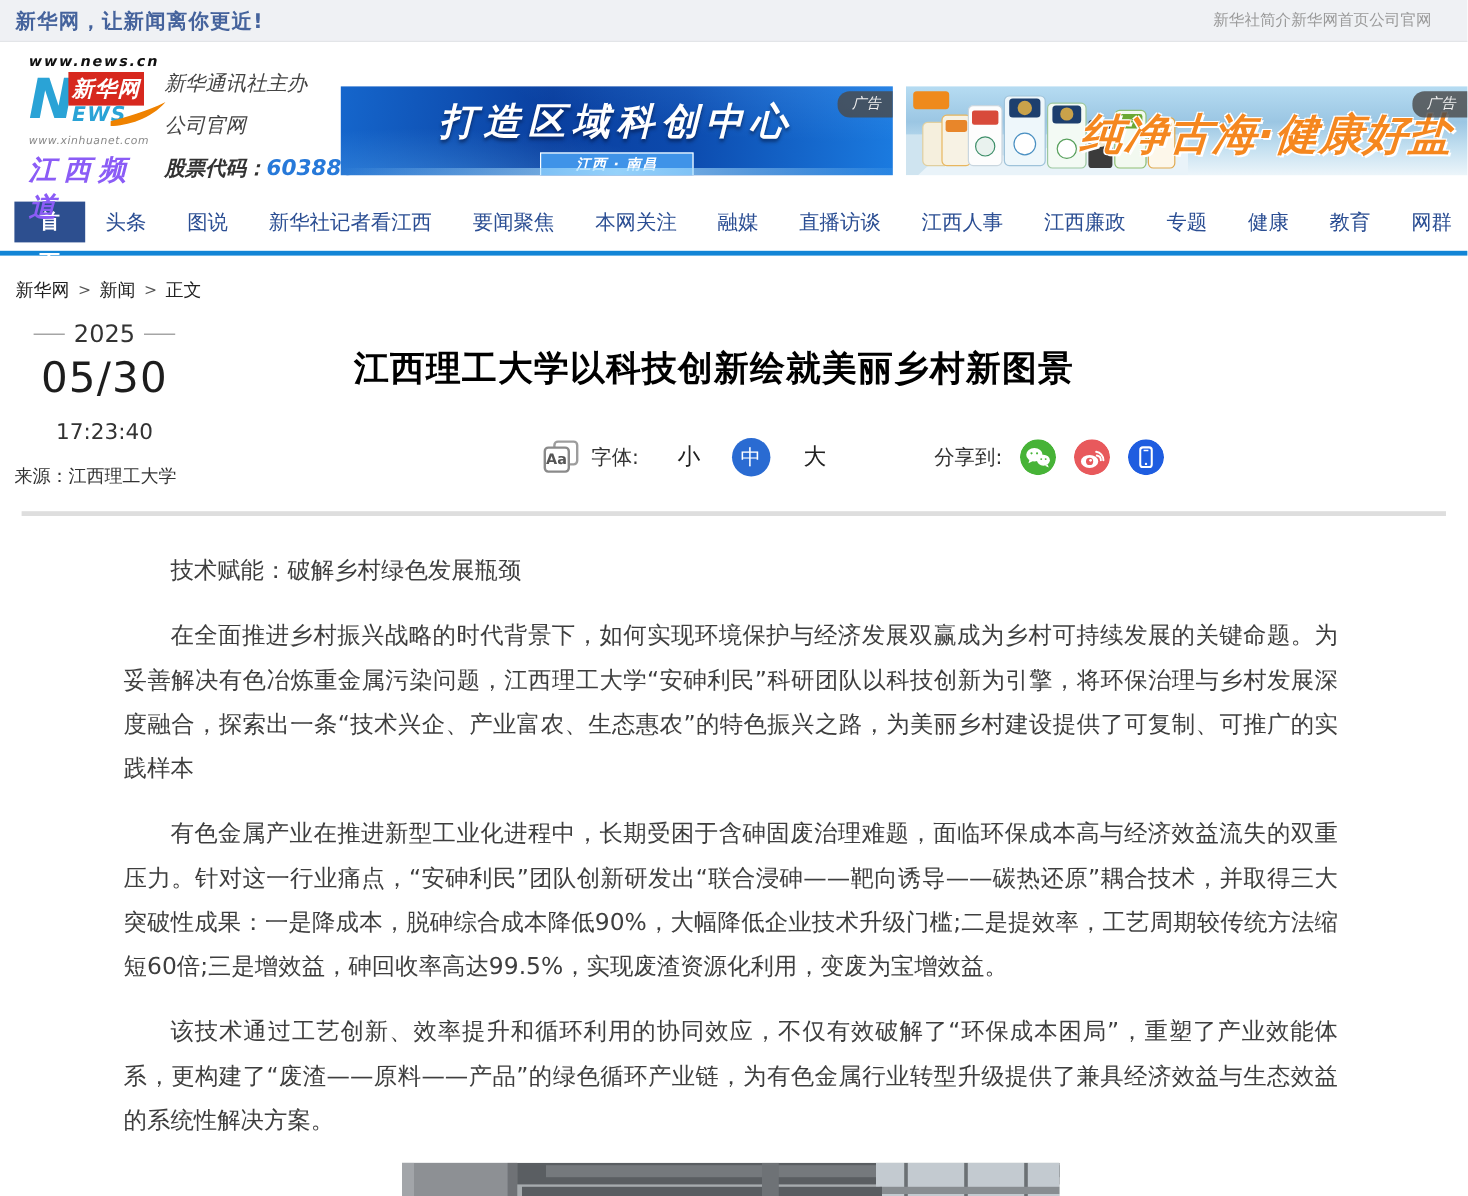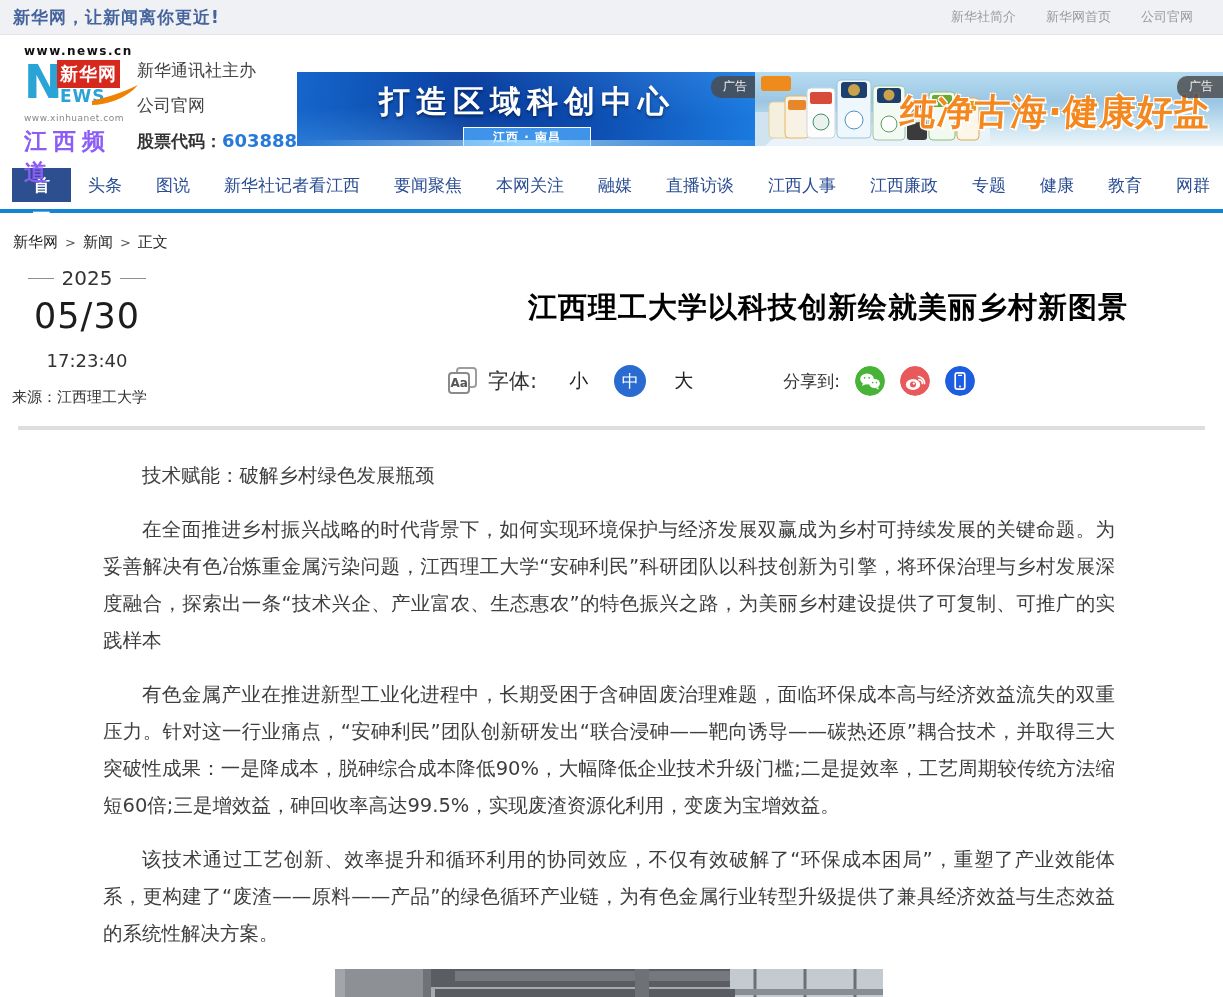--- a/index.html
+++ b/index.html
@@ -8,41 +8,41 @@
     width: 1223px; height: 997px; overflow: hidden; position: relative;
     font-family: "DejaVu Sans", "Liberation Sans", sans-serif;
   }
   
   .topbar {
     height: 35px; background: #eff1f4; border-bottom: 1px solid #e3e5e8;
     display: flex; align-items: center; justify-content: space-between;
     padding: 0 30px 0 13px;
   }
   .topbar-slogan { color: #45639c; font-size: 17px; font-weight: bold; letter-spacing: 1px; }
-  .topbar-links { display: flex; gap: 30px; }
+  .topbar-links { display: flex; }
   .topbar-links span { color: #9a9a9a; font-size: 13px; cursor: pointer; }
   
-  .header { position: relative; height: 131px; background: #fff; }
+  .header { position: relative; height: 131px; background: #fff; font-style: italic; }
   .logo-block { position: absolute; left: 24px; top: 9px; width: 112px; }
   .logo-url-top { font-size: 12px; font-weight: bold; color: #111; letter-spacing: 1.5px; }
   .logo-art { position: relative; height: 52px; margin-top: 1px; }
   .logo-n { position: absolute; left: 0; top: -4px; font-size: 46px; font-weight: bold; color: #2aa3d6; }
   .logo-redbox { position: absolute; left: 33px; top: 1px; background: #d7281e; color: #fff; font-size: 18px; font-weight: bold; padding: 2px 3px; letter-spacing: 1px; }
   .logo-ews { position: absolute; left: 36px; top: 27px; font-size: 17px; font-weight: bold; color: #2aa3d6; letter-spacing: 1px; }
   .logo-swoosh { position: absolute; left: 68px; top: 26px; }
   .logo-url-bottom { font-size: 9px; color: #888; margin-top: 2px; letter-spacing: 0.5px; }
   .logo-channel { font-size: 23px; font-weight: bold; color: #8b5cf6; letter-spacing: 6px; margin-top: 3px; }
   .org-block { position: absolute; left: 137px; top: 18px; }
   .org-block .org-line { font-size: 17px; color: #444; line-height: 35px; }
   .org-stock { font-size: 17px; line-height: 35px; }
   .org-stock .stock-label { color: #333; font-weight: bold; }
   .org-stock .stock-code { color: #2779d9; font-weight: bold; font-size: 18px; }
   
   .ad-banner { position: absolute; top: 37px; height: 74px; overflow: hidden; cursor: pointer; }
-  .ad1 { left: 297px; width: 460px;
+  .ad1 { left: 284px; width: 460px;
     background:
       radial-gradient(ellipse at 15% 130%, rgba(120,200,255,.4), transparent 45%),
       radial-gradient(ellipse at 90% -30%, rgba(90,170,255,.35), transparent 50%),
       linear-gradient(96deg, #1566cc 0%, #0a3f9f 38%, #0c4aad 62%, #1b7be0 100%);
   }
   .ad1::after { content:""; position:absolute; left:0; bottom:0; width:100%; height:6px;
     background: linear-gradient(90deg, rgba(150,220,255,.0), rgba(170,225,255,.8), rgba(150,220,255,.1)); }
   .ad1-title { text-align: center; color: #fff; font-size: 31px; font-weight: bold; letter-spacing: 6px;
     margin-top: 9px; text-shadow: 0 2px 3px rgba(0,0,20,.45); }
   .ad1-tag { width: 128px; margin: 4px auto 0; text-align: center; background: #3f93e8; border: 1px solid #fff;
@@ -69,27 +69,27 @@
   
   .article-head { display: flex; margin-top: 14px; }
   .meta-col { width: 295px; flex: none; padding-left: 12px; }
   .date-box { width: 150px; text-align: center; }
   .date-year { display: flex; align-items: center; justify-content: center; gap: 8px; color: #333; font-size: 20px; }
   .date-year::before, .date-year::after { content: ""; width: 26px; height: 1px; background: #8f8f8f; }
   .date-md { font-size: 35px; color: #1d1d1d; margin-top: 6px; letter-spacing: 1px; }
   .date-time { font-size: 18px; color: #333; margin-top: 14px; }
   .source-line { font-size: 15px; color: #333; margin-top: 17px; }
   .title-col { flex: 1; padding-right: 95px; }
-  .article-title { text-align: right; font-size: 29px; font-weight: bold; color: #000; margin-top: 22px; letter-spacing: 1px; }
+  .article-title { text-align: left; font-size: 29px; font-weight: bold; color: #000; margin-top: 22px; letter-spacing: 1px; }
   .tools-row { display: flex; align-items: center; justify-content: center; margin-top: 37px; }
   .aa-wrap { position: relative; width: 32px; height: 28px; flex: none; }
   .aa-back { position: absolute; left: 8px; top: 0; width: 21px; height: 21px; border: 2px solid #9d9d9d; border-radius: 4px; background: #fff; }
   .aa-front { position: absolute; left: 0; top: 5px; width: 22px; height: 22px; border: 2px solid #8a8a8a; border-radius: 4px; background: #fff;
     display: flex; align-items: center; justify-content: center; font-size: 12px; font-weight: bold; color: #555; }
-  .tools-label { font-size: 21px; color: #333; margin-left: 8px; }
+  .tools-label { font-size: 17px; color: #333; margin-left: 8px; }
   .fs-small, .fs-large { font-size: 19px; color: #222; cursor: pointer; }
   .fs-small { margin-left: 32px; }
   .fs-large { margin-left: 28px; }
   .fs-medium { margin-left: 26px; width: 32px; height: 32px; border-radius: 50%; background: #2a6bd2; color: #fff;
     font-size: 17px; display: flex; align-items: center; justify-content: center; cursor: pointer; }
   .share-label { font-size: 17px; color: #333; margin-left: 90px; }
   .share-icon { width: 30px; height: 30px; border-radius: 50%; margin-left: 15px; cursor: pointer; flex: none; }
   
   .divider { height: 4px; background: #dedede; margin: 19px 18px 0; }
   .article-body { width: 1012px; margin: 27px 105px 0 103px; }

